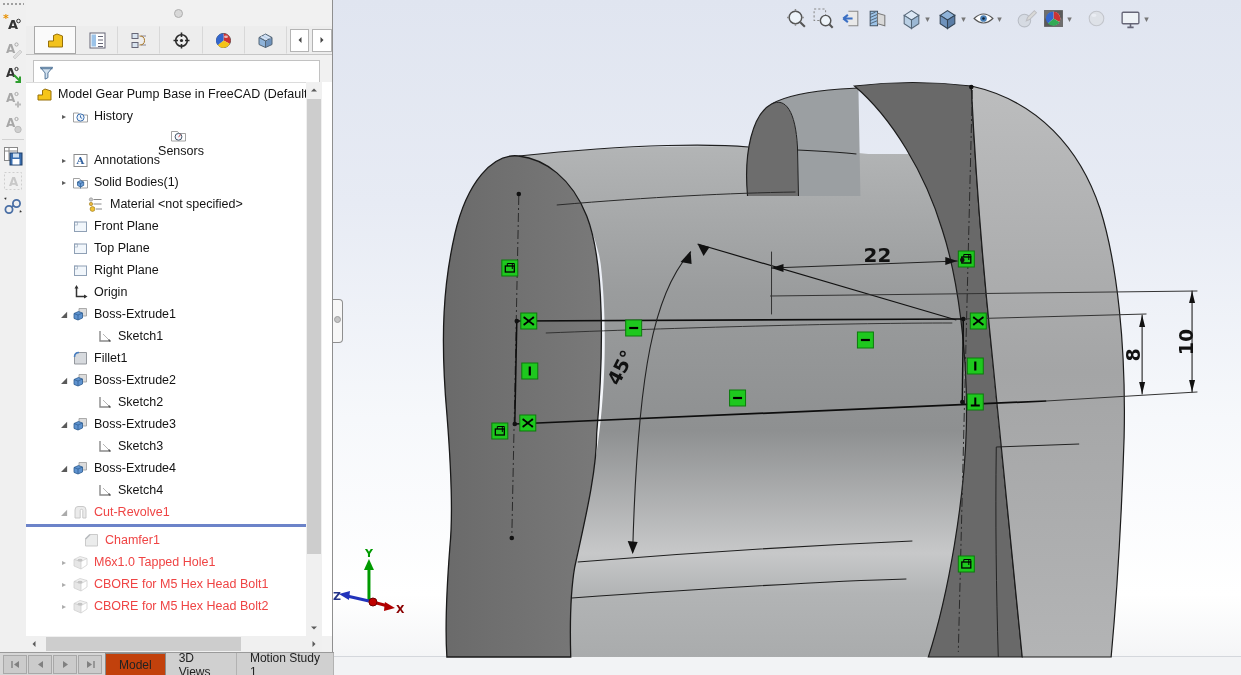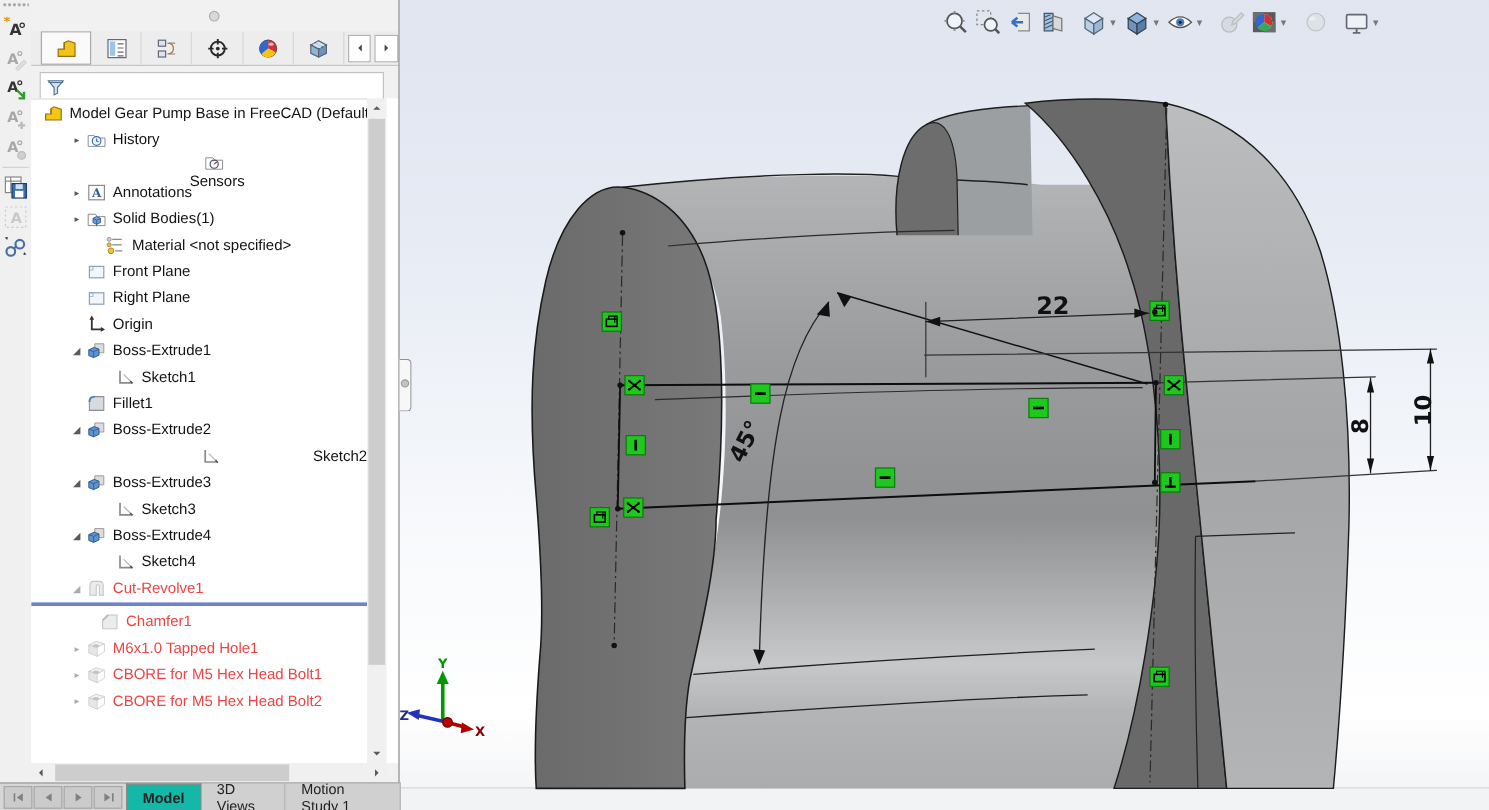--- a/index.html
+++ b/index.html
@@ -50,21 +50,21 @@
   
   .split-line{position:absolute;left:332px;top:0;width:1px;height:675px;background:#8f8f8f}
   .split-bump{position:absolute;left:333px;top:299px;width:9px;height:42px;background:#f7f7f7;border:1px solid #8f8f8f;border-left:none;border-radius:0 4px 4px 0}
   .split-bump::after{content:"";position:absolute;left:1px;top:16px;width:5px;height:5px;border-radius:50%;background:#c4c4c4;border:1px solid #9d9d9d}
   
   .strip{position:absolute;left:0;top:652px;width:334px;height:23px;background:#d6d6d6;border-top:1px solid #9a9a9a;display:flex;align-items:stretch}
   .nav{display:flex;align-items:center;padding:2px 3px;gap:1px}
   .nbtn{width:22px;height:17px;background:#cbcbcb;border:1px solid #a8a8a8;display:flex;align-items:center;justify-content:center}
   .nbtn svg{width:9px;height:9px;opacity:.55}
   .ntab{padding:0 13px;display:flex;align-items:center;font-size:12px;color:#222;border-right:1px solid #b2b2b2;background:#d0d0d0}
-  .ntab.active{background:#14b8a6;font-weight:bold;border:1px solid #8a8a8a;border-bottom:none}
+  .ntab.active{background:#c2410c;font-weight:normal;border:1px solid #8a8a8a;border-bottom:none}
   
   .vp{position:absolute;left:333px;top:0;width:908px;height:675px;
       background:linear-gradient(180deg,#e0e5f0 0%,#e7ebf4 30%,#f6f8fb 62%,#ffffff 88%,#f1f2f4 100%)}
   .vp svg.scene{position:absolute;left:0;top:0;width:100%;height:100%}
   .hud{position:absolute;left:450px;top:4px;display:flex;align-items:center}
   .hud-btn{display:flex;align-items:center;height:27px;padding:1px 2px}
   .hud-btn svg{width:23px;height:23px}
   .hud-btn.disabled{opacity:.42;filter:saturate(.25)}
   .dd{width:9px;display:flex;align-items:center;justify-content:center}
   .dd::after{content:"▾";font-size:9px;color:#777}
@@ -286,20 +286,30 @@
           <span class="tlabel">Front Plane</span>
         </div>
         <div class="trow" style="padding-left: 30px;">
           <span class="caret"></span>
           <span class="ticon">
             <svg viewBox="0 0 17 17">
               <rect x="2.5" y="4" width="12" height="9.5" fill="#e4edf7" fill-opacity=".5" stroke="#8fa0b5" stroke-width="1"></rect>
               <rect x="2.5" y="4" width="3" height="3" fill="none" stroke="#8fa0b5" stroke-width=".6"></rect>
             </svg>
           </span>
+          <span class="tlabel">Top Plane</span>
+        </div>
+        <div class="trow" style="padding-left: 30px;">
+          <span class="caret"></span>
+          <span class="ticon">
+            <svg viewBox="0 0 17 17">
+              <rect x="2.5" y="4" width="12" height="9.5" fill="#e4edf7" fill-opacity=".5" stroke="#8fa0b5" stroke-width="1"></rect>
+              <rect x="2.5" y="4" width="3" height="3" fill="none" stroke="#8fa0b5" stroke-width=".6"></rect>
+            </svg>
+          </span>
           <span class="tlabel">Right Plane</span>
         </div>
         <div class="trow" style="padding-left: 30px;">
           <span class="caret"></span>
           <span class="ticon">
             <svg viewBox="0 0 17 17">
               <path d="M4.5 3v9.5H14" fill="none" stroke="#333" stroke-width="1.5"></path>
               <path d="M4.5 1l-2 3.5h4z" fill="#333"></path>
               <path d="M15.5 12.5l-3.5-2v4z" fill="#333"></path>
             </svg>
@@ -342,21 +352,21 @@
           <span class="caret">◢</span>
           <span class="ticon">
             <svg viewBox="0 0 17 17">
               <path d="M7 2.5h7.5V10H7z" fill="#dcdcdc" stroke="#999" stroke-width=".8"></path>
               <path d="M2 7.5l4.5-2 4 1.5v5L6 14l-4-1.6z" fill="#5f93cf" stroke="#2b5a8f" stroke-width=".8"></path>
               <path d="M2 7.5l4 1.5 4.5-2M6 9v5" fill="none" stroke="#2b5a8f" stroke-width=".7"></path>
             </svg>
           </span>
           <span class="tlabel">Boss-Extrude2</span>
         </div>
-        <div class="trow" style="padding-left: 54px; justify-content: space-between;">
+        <div class="trow" style="padding-left: 54px;">
           <span class="caret"></span>
           <span class="ticon">
             <svg viewBox="0 0 17 17">
               <path d="M4 3v10h10" fill="none" stroke="#8a8a8a" stroke-width="1.4"></path>
               <path d="M7 6l5.5 5.5" stroke="#b5b5b5"></path>
               <path d="M12.5 11.5l2 2" stroke="#555" stroke-width="1.4"></path>
             </svg>
           </span>
           <span class="tlabel">Sketch2</span>
         </div>

